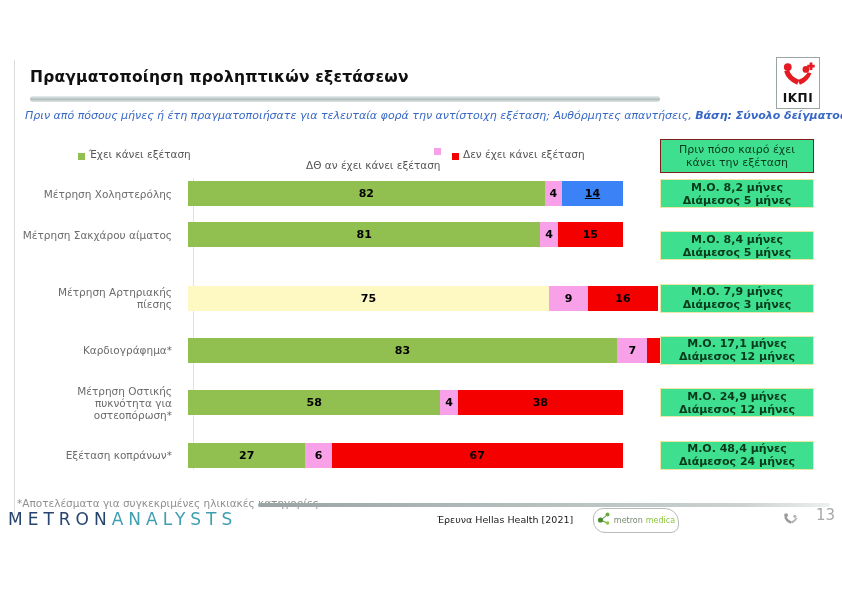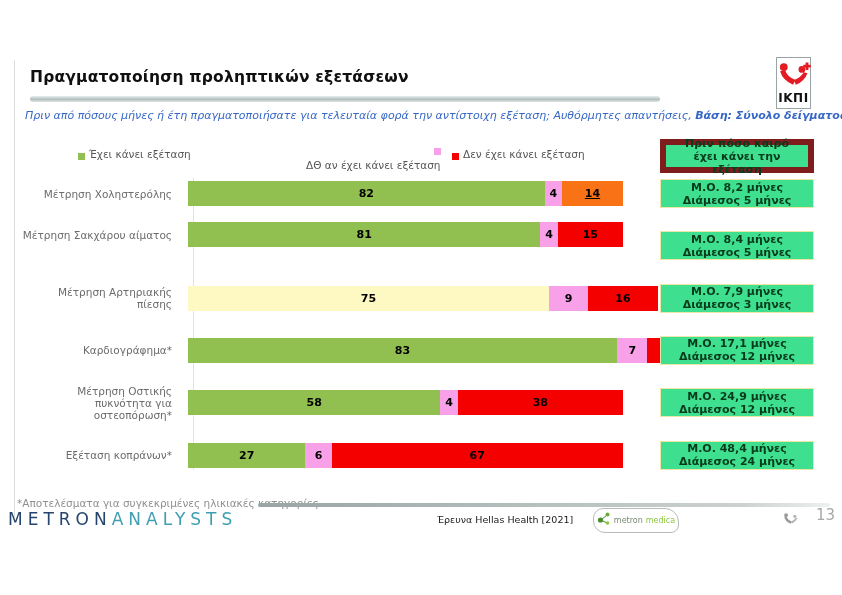--- a/index.html
+++ b/index.html
@@ -7,39 +7,39 @@
     width:842px;height:595px;position:relative;background:#ffffff;overflow:hidden;
     font-family:"DejaVu Sans","Liberation Sans",sans-serif;
   }
   .frame-line{position:absolute;left:14px;top:60px;width:1px;height:462px;background:#dcdcdc;}
   #title{position:absolute;left:30px;top:68px;font-size:15.5px;font-weight:bold;color:#101010;letter-spacing:.2px;}
   #title-divider{position:absolute;left:30px;top:96px;width:630px;height:6px;border-radius:3px;
     background:linear-gradient(180deg,#e9efef,#b2bebe 55%,#e0e7e7);}
   #subtitle{position:absolute;left:25px;top:109px;font-size:11px;font-style:italic;color:#3667c6;white-space:nowrap;}
   #subtitle b{font-weight:bold;}
   
-  #logo-box{position:absolute;left:776px;top:57px;width:35px;height:52px;border:1px solid #9aa4a4;background:#fff;
+  #logo-box{position:absolute;left:776px;top:57px;width:44px;height:52px;border:1px solid #9aa4a4;background:#fff;
     display:flex;flex-direction:column;align-items:center;justify-content:center;box-sizing:border-box;}
   #logo-box .logo-text{font-weight:bold;font-size:12px;color:#111;letter-spacing:.5px;line-height:12px;}
   
   .legend-item{position:absolute;top:148px;display:flex;align-items:flex-end;gap:4px;font-size:10.5px;color:#555;white-space:nowrap;}
   .legend-swatch{width:7px;height:7px;display:inline-block;flex:0 0 auto;}
   
   #axis-line{position:absolute;left:193px;top:178px;width:1px;height:292px;background:#e2e2d8;}
   #chart-rows{position:absolute;left:20px;top:181px;width:640px;height:292px;}
   .chart-row{position:absolute;left:0;display:flex;height:25px;}
   .row-label{width:168px;padding-right:16px;display:flex;align-items:center;justify-content:flex-end;
     text-align:right;font-size:10.5px;color:#6b6b6b;line-height:12px;box-sizing:border-box;}
   .bar{display:flex;height:25px;}
   .seg{height:25px;display:flex;align-items:center;justify-content:center;overflow:visible;}
   .segv{font-size:11px;font-weight:bold;color:#000;}
   
   #right-panel{position:absolute;left:660px;top:139px;width:156px;height:340px;}
-  .panel-header{position:absolute;left:0;top:0;width:154px;height:34px;background:#3EE08F;border:6px solid #7f1d1d;
-    display:flex;align-items:center;justify-content:center;text-align:center;font-weight:bold;font-size:11px;
+  .panel-header{position:absolute;left:0;top:0;width:154px;height:34px;background:#3EE08F;border:1px solid #7f1d1d;
+    display:flex;align-items:center;justify-content:center;text-align:center;font-weight:normal;font-size:11px;
     color:#083A1C;line-height:13px;padding:1px 8px;box-sizing:border-box;}
   .stat-box{position:absolute;left:0;width:154px;height:29px;background:#3EE08F;border:1px solid #EDE6A8;
     display:flex;flex-direction:column;align-items:center;justify-content:center;font-weight:bold;font-size:11px;
     color:#083A1C;line-height:13px;box-sizing:border-box;text-align:center;}
   
   #footnote{position:absolute;left:17px;top:497px;font-size:10.5px;color:#8f8f8f;}
   #brand{position:absolute;left:8px;top:509px;font-size:17px;letter-spacing:5px;white-space:nowrap;}
   #brand .m{color:#26456E;} #brand .a{color:#3E9FB0;}
   #footer-divider{position:absolute;left:258px;top:503px;width:572px;height:4px;border-radius:2px;
     background:linear-gradient(90deg,#9aa4a4,#ccd2d2 85%,#eef0f0);}
@@ -92,21 +92,21 @@
 <div id="chart-rows">
     <div class="chart-row" style="top: 0px;">
       <div class="row-label">Μέτρηση Χοληστερόλης</div>
       <div class="bar">
         <div class="seg" style="width: 356.7px; background: rgb(146, 192, 80);">
           <span class="segv">82</span>
         </div>
         <div class="seg" style="width: 17.4px; background: rgb(248, 160, 232);">
           <span class="segv">4</span>
         </div>
-        <div class="seg" style="width: 60.9px; background: #f97316; text-decoration: underline;">
+        <div class="seg" style="width: 60.9px; background: #3b82f6; text-decoration: underline;">
           <span class="segv">14</span>
         </div>
       </div>
     </div>
     <div class="chart-row" style="top: 41px;">
       <div class="row-label">Μέτρηση Σακχάρου αίματος</div>
       <div class="bar">
         <div class="seg" style="width: 352.35px; background: rgb(146, 192, 80);">
           <span class="segv">81</span>
         </div>

